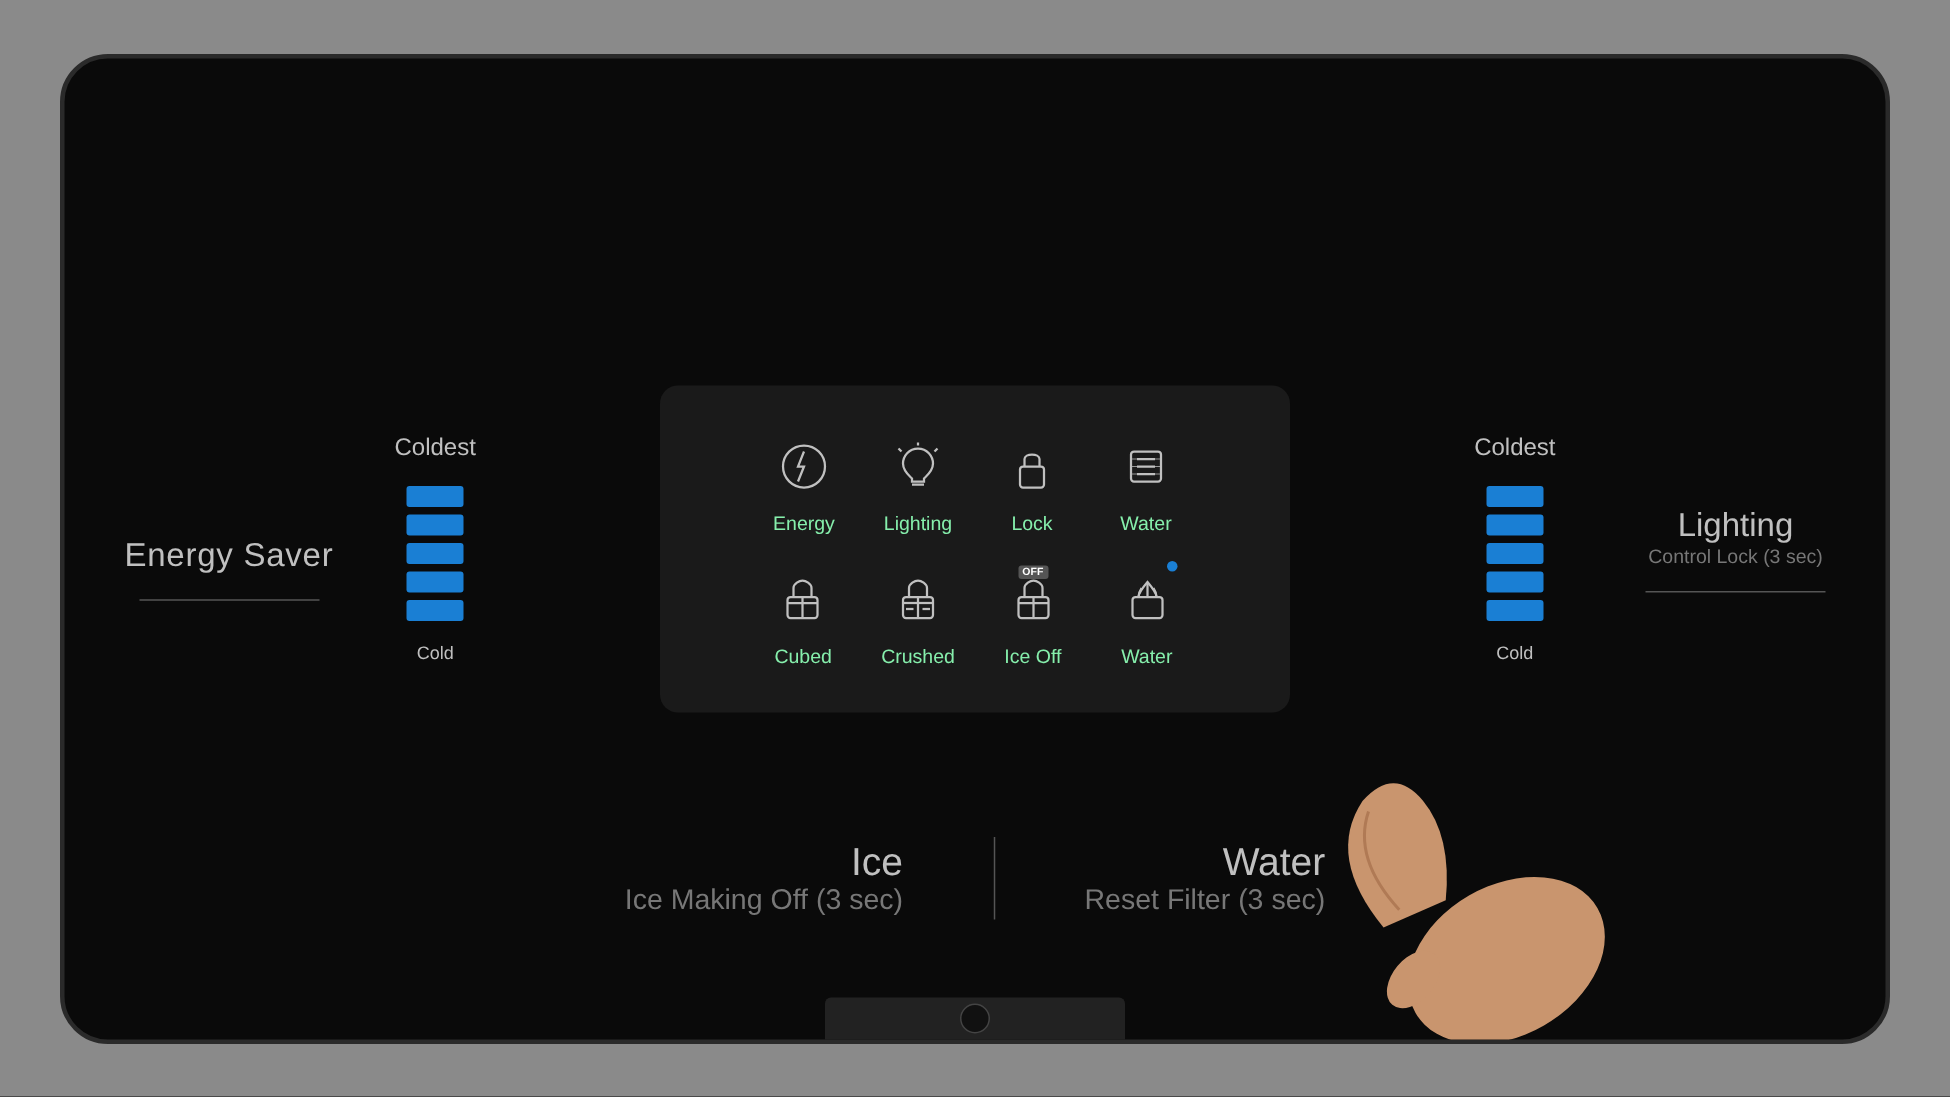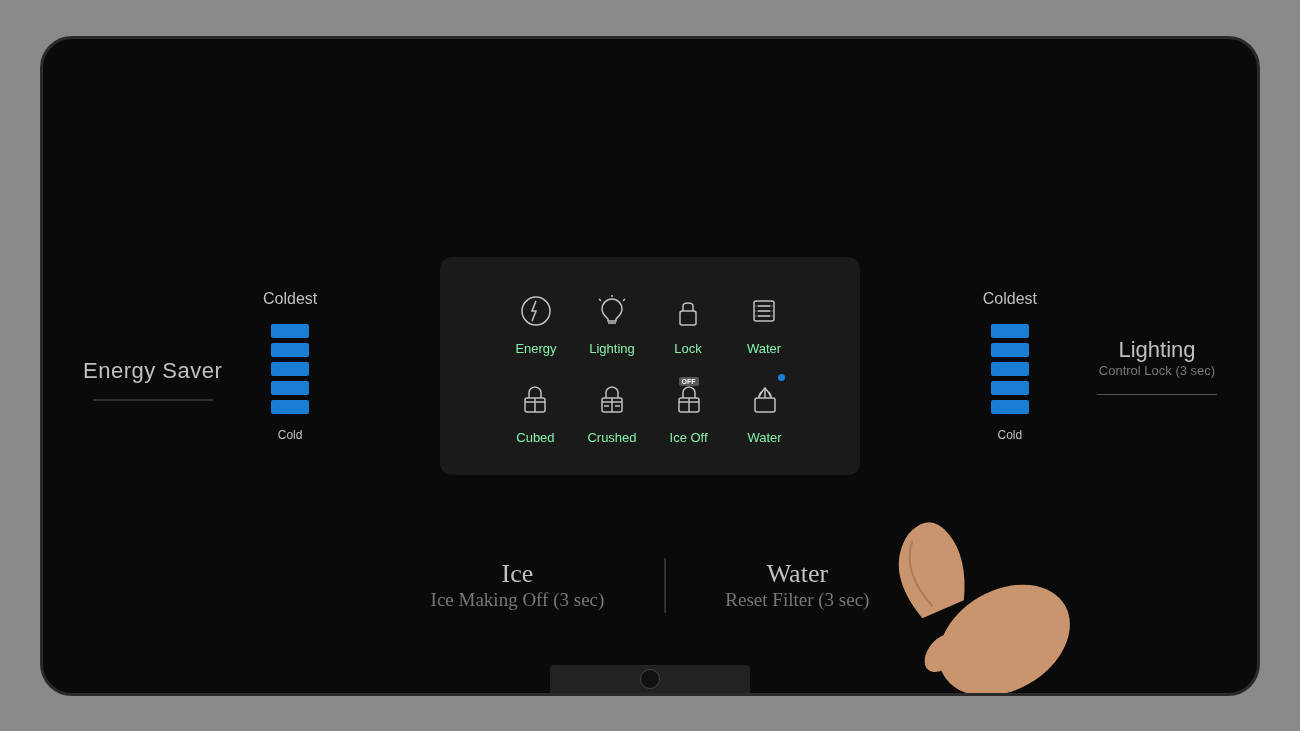--- a/index.html
+++ b/index.html
@@ -205,23 +205,22 @@
       position: absolute;
       bottom: 80px;
       left: 50%;
       transform: translateX(-50%);
       display: flex;
       align-items: center;
       gap: 0;
     }
 
     .bottom-item {
-      text-align: center;
+      text-align: right;
       padding: 0 60px;
-      font-family: Liberation Serif, serif;
     }
 
     .bottom-item-title {
       color: #c0c0c0;
       font-size: 26px;
       font-weight: 300;
     }
 
     .bottom-item-subtitle {
       color: #777;

